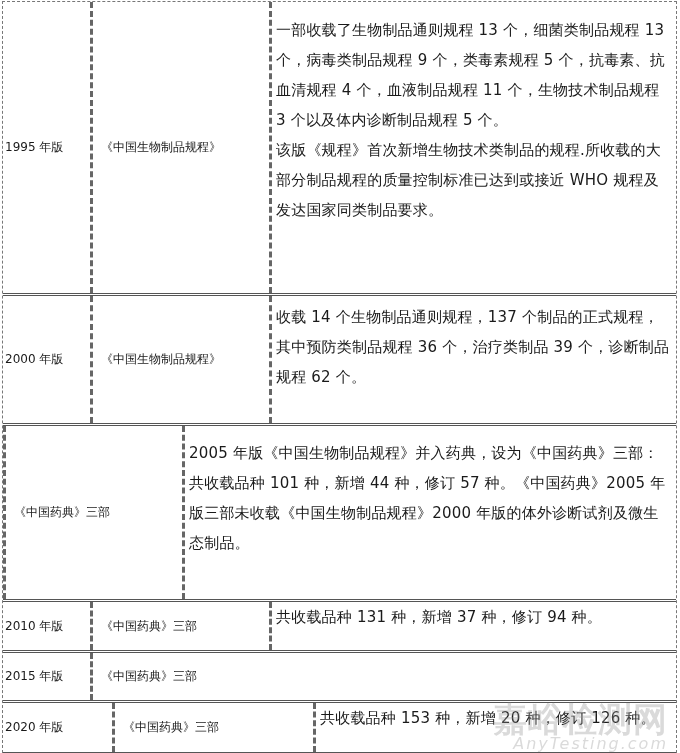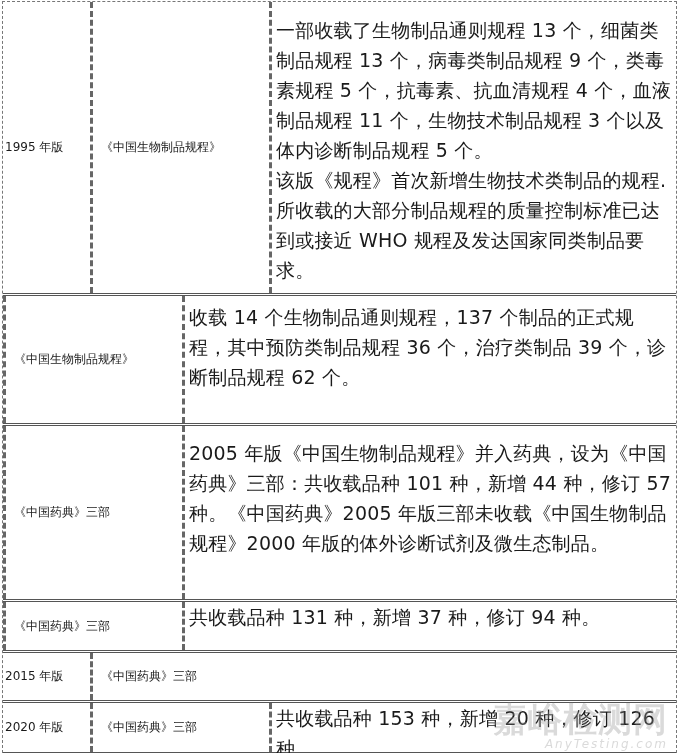--- a/index.html
+++ b/index.html
@@ -13,89 +13,91 @@
       border-top: 1px dashed #777;
       border-left: 1px dashed #777;
       border-right: 1px dashed #777;
       box-sizing: border-box;
     }
     .row {
       display: flex; box-sizing: border-box;
       border-bottom: 3px double #555;
       position: relative;
     }
-    .row:last-child { border-bottom: 1px solid #555; }
+    .row:last-child { border-bottom: 1px solid #555; gap: 22px; }
     .cell {
       box-sizing: border-box;
       display: flex; align-items: center;
       font-size: 12px;
       white-space: nowrap;
     }
     .c-year { width: 87px; padding-left: 2px; }
     .c-name {
       width: 179px; padding-left: 8px;
       border-left: 3px dashed #666;
     }
     .c-desc {
       flex: 1; padding: 0 4px 0 4px;
       border-left: 3px dashed #666;
       white-space: normal;
       display: block;
-      font-size: 19px;
+      font-size: 15px;
       line-height: 30px;
       letter-spacing: 0.2px;
     }
     .c-desc .para { display: block; }
     .c-desc.single { display: flex; align-items: flex-start; }
     .r1 { height: 294px; }
     .r1 .c-desc { padding-top: 13px; }
     .r2 { height: 130px; }
     .r2 .c-desc { padding-top: 6px; }
     .r3 { height: 176px; }
     .r3 .c-desc { padding-top: 12px; }
     .r4 { height: 51px; }
     .r5 { height: 50px; }
     .r6 { height: 50px; }
     .watermark {
       position: absolute; right: 12px; bottom: 2px;
       text-align: right; pointer-events: none;
       color: rgba(150,150,150,0.35);
     }
     .watermark .wm-cn { font-size: 34px; font-weight: bold; letter-spacing: 1px; line-height: 36px; }
-    .watermark .wm-en { font-size: 12px; font-style: italic; letter-spacing: 2px; line-height: 14px; }
+    .watermark .wm-en { font-size: 16px; font-style: italic; letter-spacing: 2px; line-height: 14px; }
   </style>
 </head>
 <body>
 
 <div class="table">
 
   <div class="row r1">
     <div class="cell c-year">1995 年版</div>
     <div class="cell c-name">《中国生物制品规程》</div>
     <div class="cell c-desc">
       <span class="para">一部收载了生物制品通则规程 13 个，细菌类制品规程 13 个，病毒类制品规程 9 个，类毒素规程 5 个，抗毒素、抗血清规程 4 个，血液制品规程 11 个，生物技术制品规程 3 个以及体内诊断制品规程 5 个。</span>
       <span class="para">该版《规程》首次新增生物技术类制品的规程.所收载的大部分制品规程的质量控制标准已达到或接近 WHO 规程及发达国家同类制品要求。</span>
     </div>
   </div>
 
   <div class="row r2">
+    <div class="cell c-year">2000 年版</div>
     <div class="cell c-name">《中国生物制品规程》</div>
     <div class="cell c-desc">
       <span class="para">收载 14 个生物制品通则规程，137 个制品的正式规程，其中预防类制品规程 36 个，治疗类制品 39 个，诊断制品规程 62 个。</span>
     </div>
   </div>
 
   <div class="row r3">
     <div class="cell c-name">《中国药典》三部</div>
     <div class="cell c-desc">
       <span class="para">2005 年版《中国生物制品规程》并入药典，设为《中国药典》三部：共收载品种 101 种，新增 44 种，修订 57 种。《中国药典》2005 年版三部未收载《中国生物制品规程》2000 年版的体外诊断试剂及微生态制品。</span>
     </div>
   </div>
 
   <div class="row r4">
+    <div class="cell c-year">2010 年版</div>
     <div class="cell c-name">《中国药典》三部</div>
     <div class="cell c-desc single">
       <span>共收载品种 131 种，新增 37 种，修订 94 种。</span>
     </div>
   </div>
 
   <div class="row r5">
     <div class="cell c-year">2015 年版</div>
     <div class="cell c-name">《中国药典》三部</div>
   </div>

